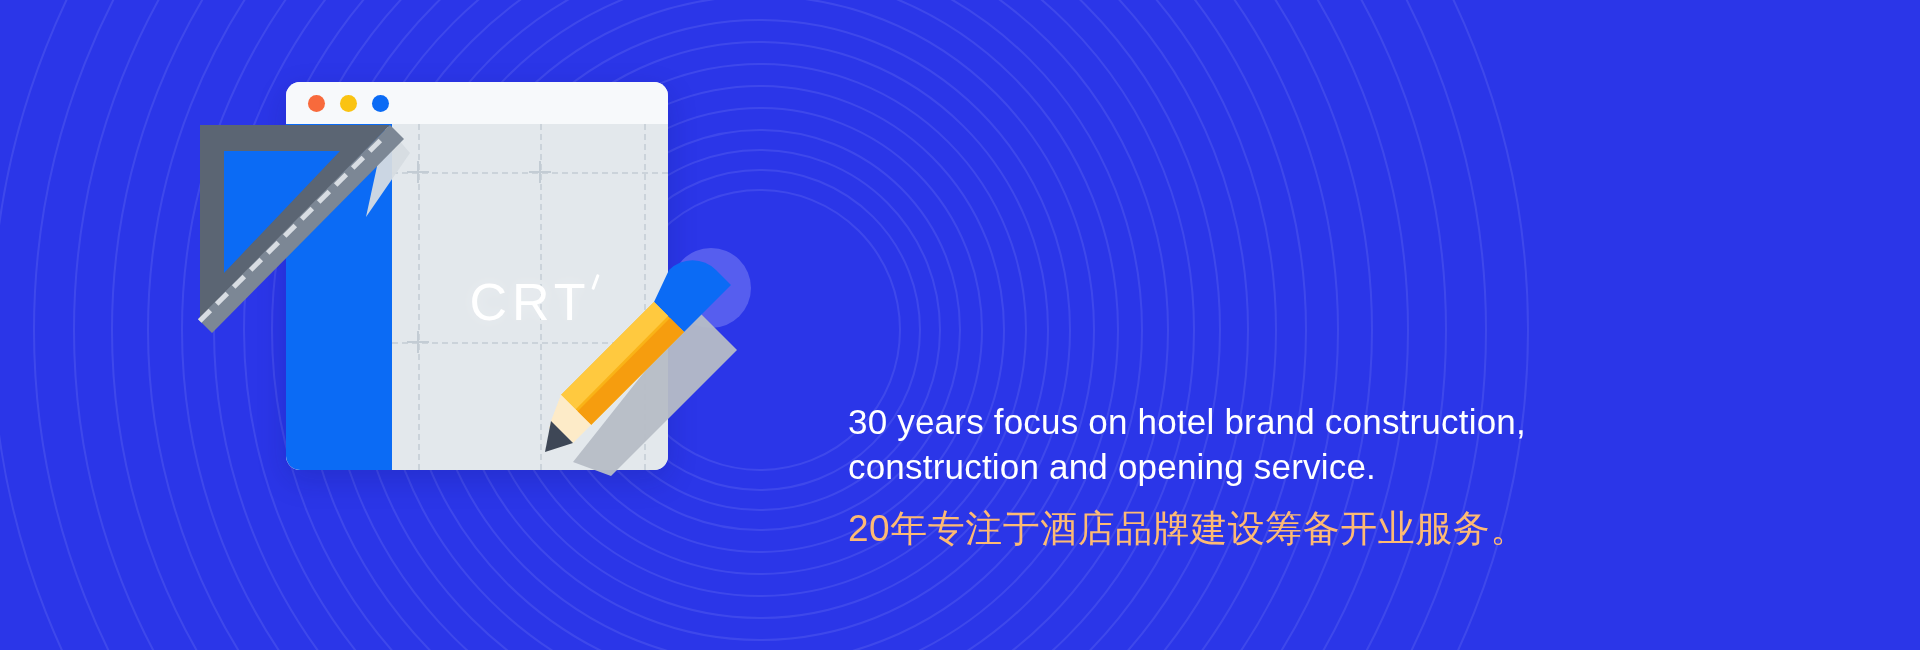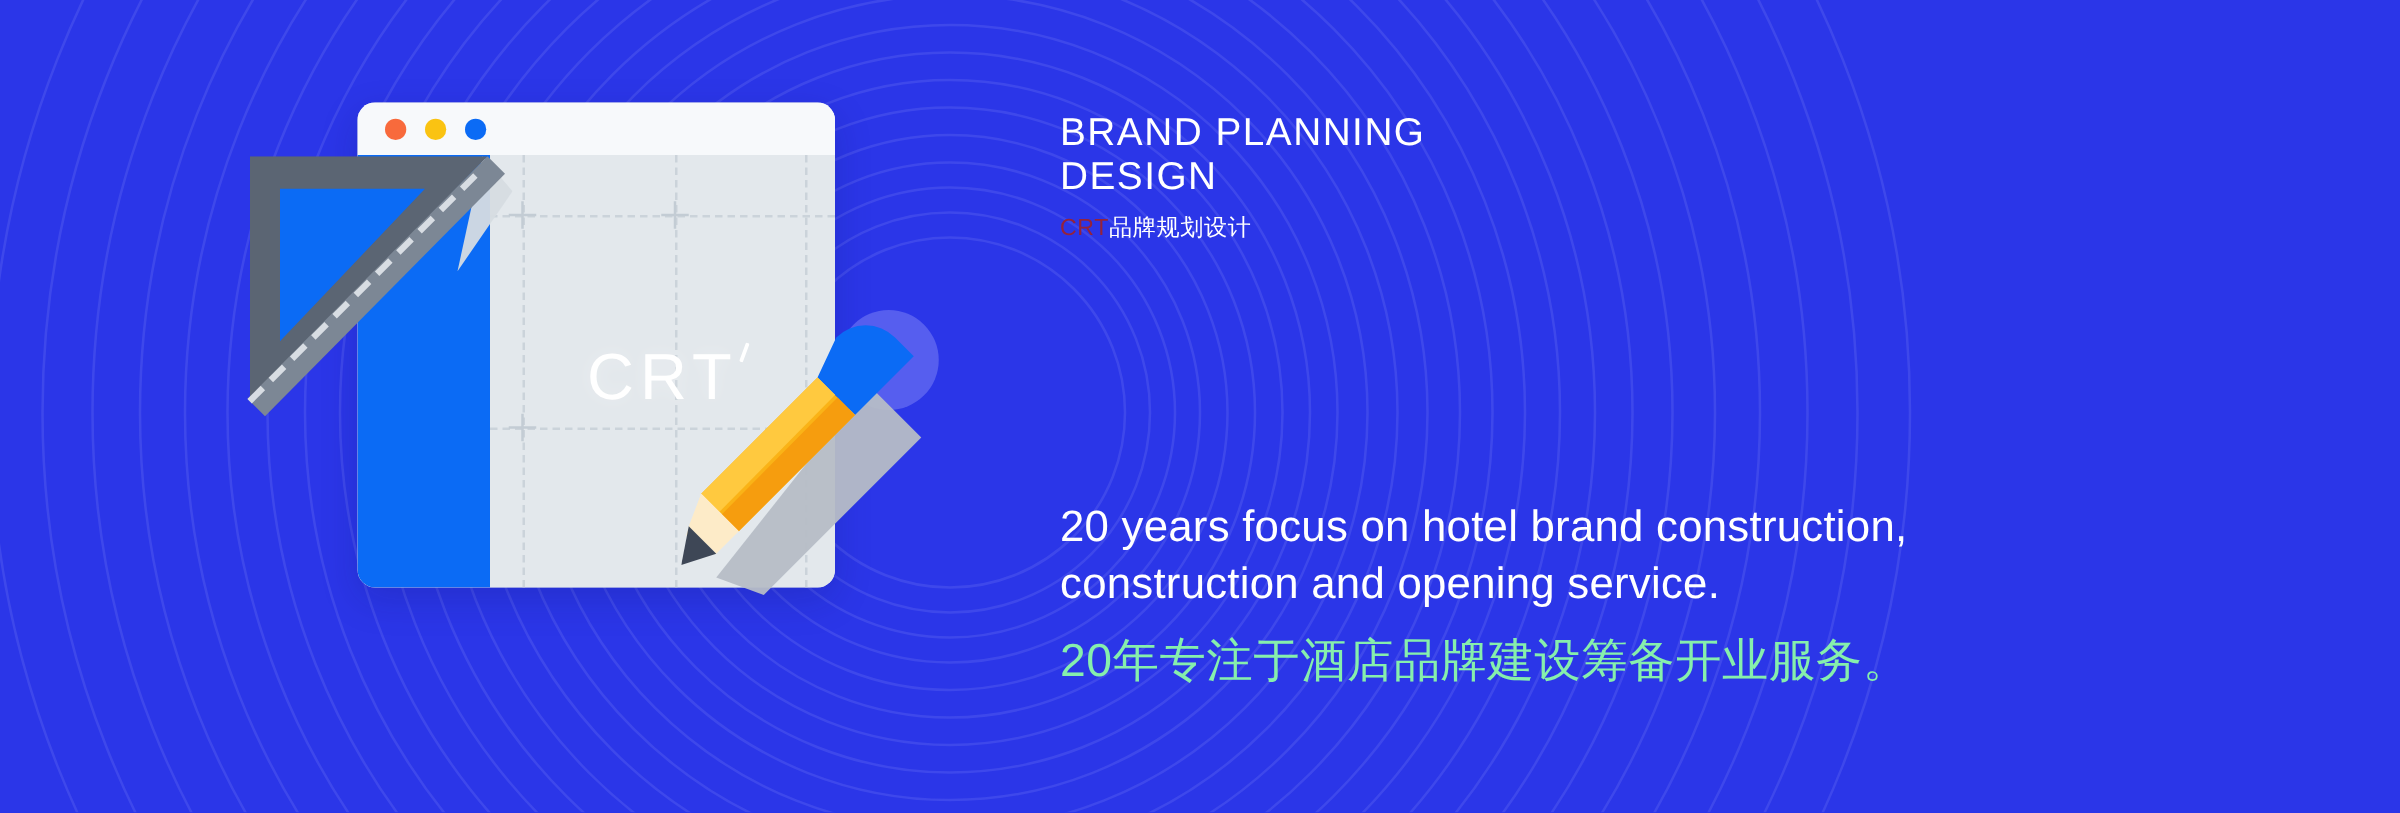--- a/index.html
+++ b/index.html
@@ -143,21 +143,21 @@
   .tagline-en{
     color:#FFFFFF;
     font-size:35px;
     line-height:1.28;
     font-weight:400;
     font-stretch:condensed;
     letter-spacing:.2px;
   }
   .tagline-cn{
     margin-top:16px;
-    color:#86efac;
+    color:#fdba74;
     font-size:37px;
     line-height:1.25;
     letter-spacing:.5px;
     white-space:nowrap;
   }
 </style>
 </head>
 <body>
 
 <div id="banner">
@@ -265,27 +265,20 @@
 
       <polygon points="125,88 139,102 46,195 32,182" fill="#F69D0E"></polygon>
 
       <polygon points="46,195 16,165 4,198 13,207 " fill="#FDEBC8"></polygon>
       <polygon points="16,165 46,195 28,213 6,191" fill="#FDEBC8"></polygon>
 
       <polygon points="6,191 28,213 0,222" fill="#3E4756"></polygon>
     </svg>
   </div>
 
-  <div class="headline-block">
-    <div class="headline">BRAND PLANNING</div>
-    <div class="headline">DESIGN</div>
-    <div class="subhead">
-      <span class="crt-red">CRT</span><span>品牌规划设计</span>
-    </div>
-  </div>
 
   <div class="tagline-block">
-    <div class="tagline-en">20 years focus on hotel brand construction,</div>
+    <div class="tagline-en">30 years focus on hotel brand construction,</div>
     <div class="tagline-en">construction and opening service.</div>
     <div class="tagline-cn">20年专注于酒店品牌建设筹备开业服务。</div>
   </div>
 
 </div>
 
 </body></html>

